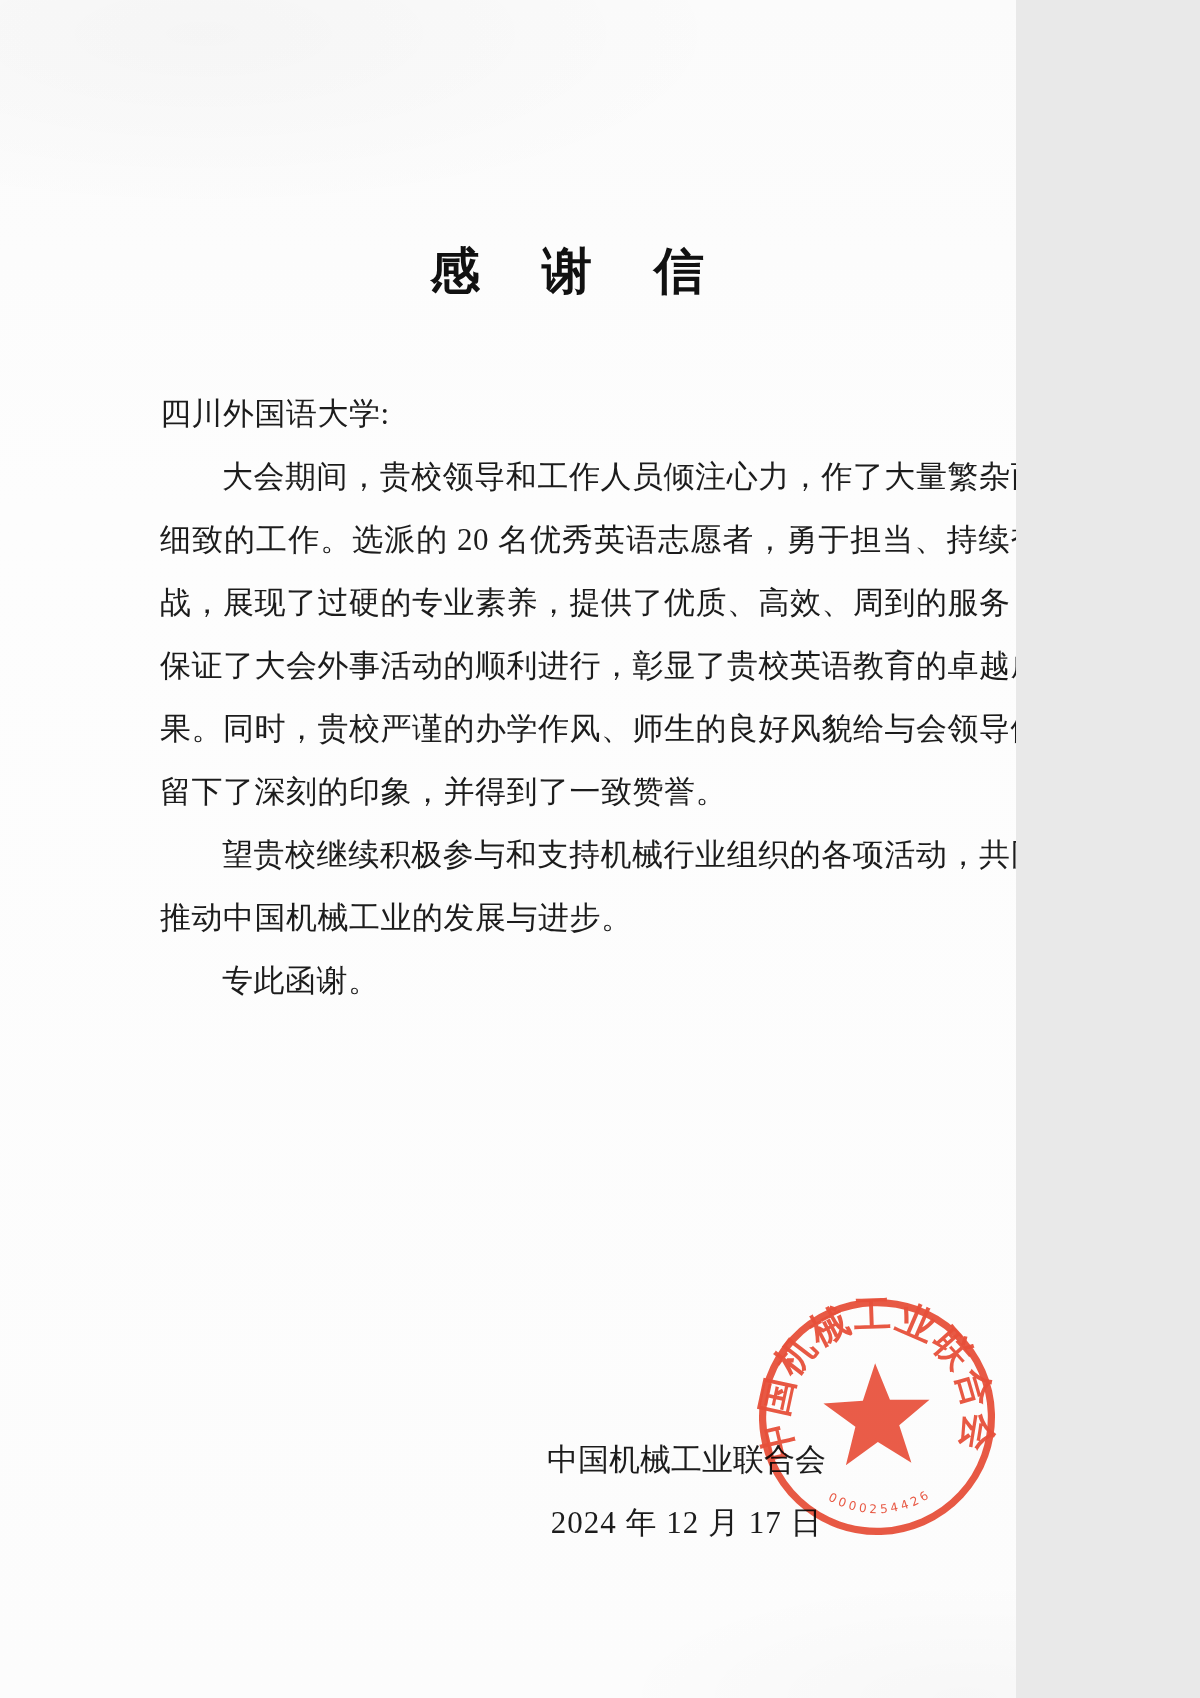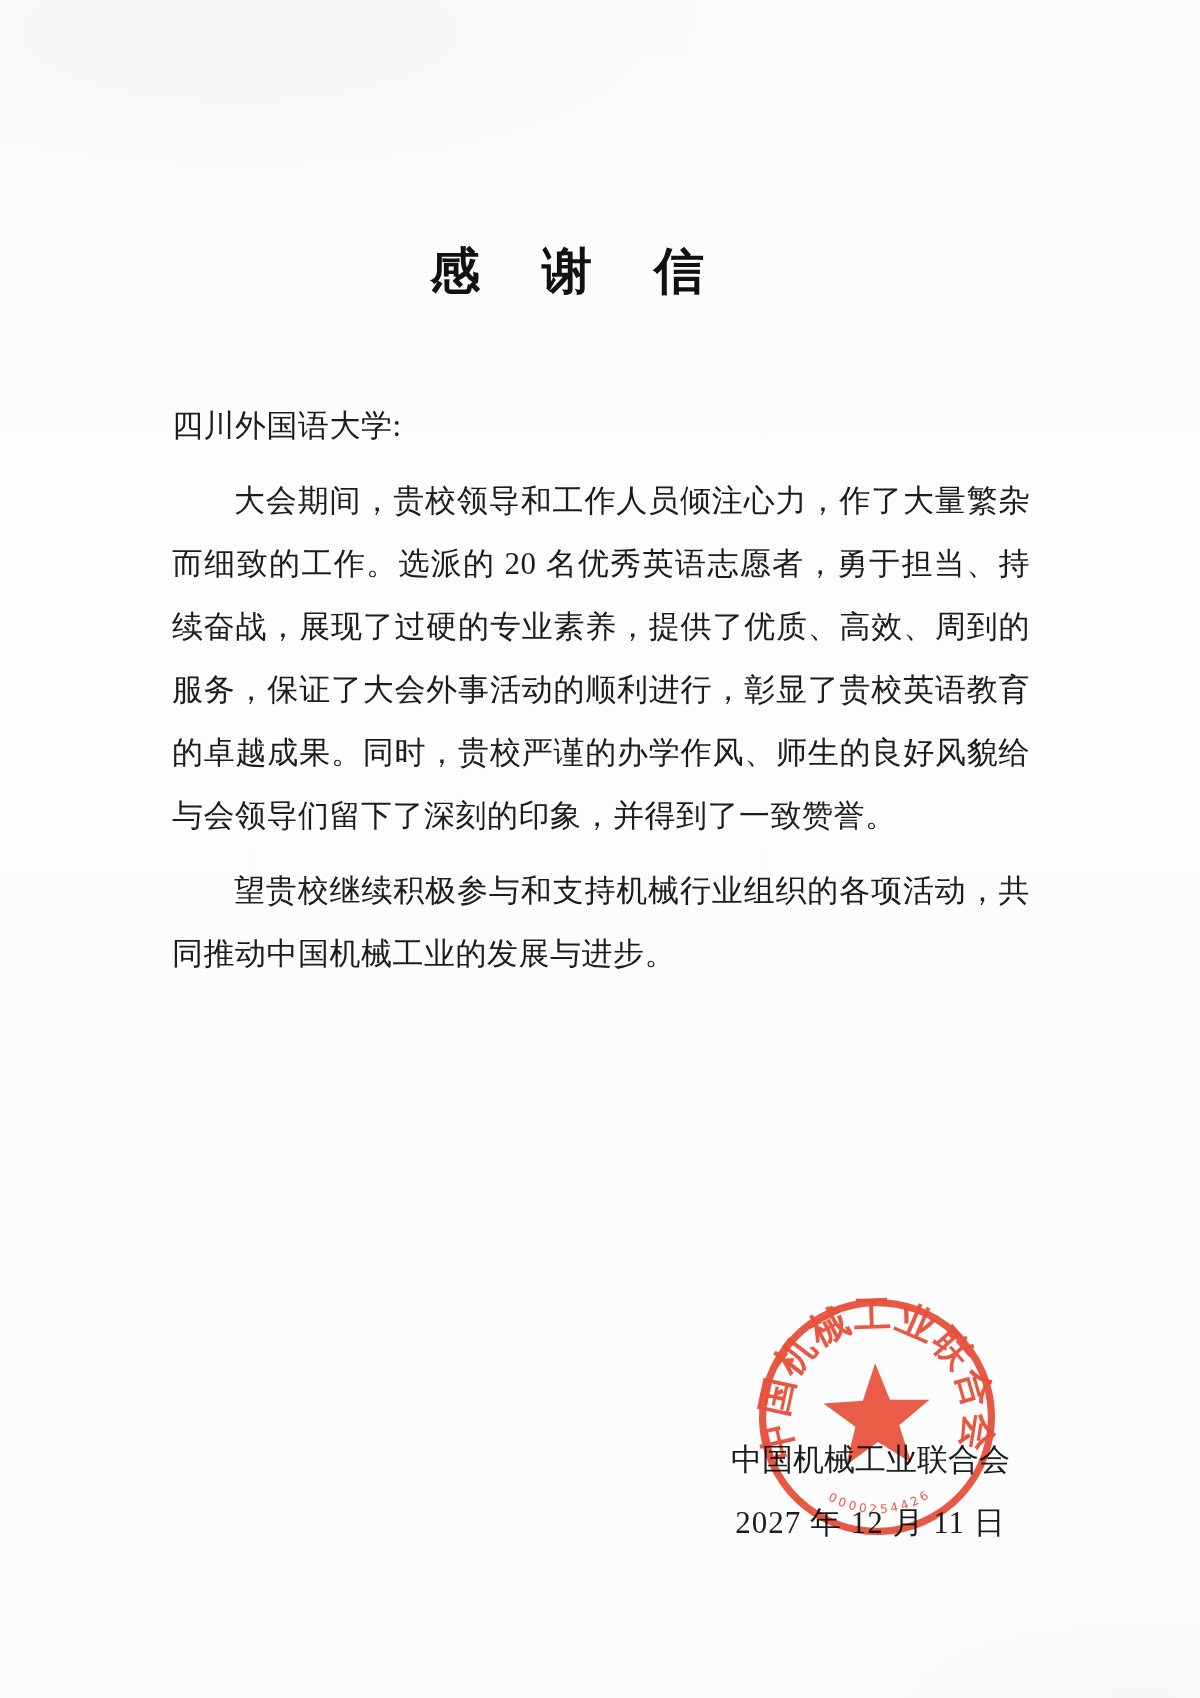--- a/index.html
+++ b/index.html
@@ -2,42 +2,42 @@
 <html><head>
 <meta charset="utf-8">
 <style>
   html,body{margin:0;padding:0;}
   body{
     width:1200px;height:1698px;
     background:#e9e9e9;
     font-family:"Liberation Serif","DejaVu Serif",serif;
   }
   .page{
-    position:relative;width:1200px;height:1698px;overflow:hidden;
+    position:relative;width:1016px;height:1698px;overflow:hidden;
     background:
       radial-gradient(ellipse 900px 300px at 20% 2%, rgba(0,0,0,0.025), rgba(0,0,0,0) 60%),
       radial-gradient(ellipse 600px 200px at 95% 100%, rgba(0,0,0,0.02), rgba(0,0,0,0) 60%),
       linear-gradient(180deg,#fbfbfb 0%,#fdfdfd 30%,#fcfcfc 100%);
     color:#1d1d1d;
   }
   .title{
     position:absolute;top:238px;left:0;width:1140px;
     text-align:center;
     font-size:50px;font-weight:bold;
     letter-spacing:6px;
     color:#111;
   }
   .body-text{
     position:absolute;top:382px;left:160px;width:882px;
     font-size:31px;line-height:63px;
     text-align:justify;
     letter-spacing:0.5px;
     color:#1c1c1c;
   }
-  .body-text p{margin:12px;text-indent:2em;}
+  .body-text p{margin:0;text-indent:2em;}
   .body-text p.salutation{text-indent:0;}
   .sign-block{
     position:absolute;top:1428px;right:190px;
     text-align:center;
     font-size:31px;line-height:63px;color:#1c1c1c;
     z-index:2;
   }
   .sign-block .date{letter-spacing:1px;}
   .seal{
     position:absolute;left:752px;top:1292px;width:250px;height:250px;
@@ -52,25 +52,26 @@
 <body>
 
 <div class="page">
 
   <div class="title">感　谢　信</div>
 
   <div class="body-text">
     <p class="salutation">四川外国语大学:</p>
     <p>大会期间，贵校领导和工作人员倾注心力，作了大量繁杂而细致的工作。选派的 20 名优秀英语志愿者，勇于担当、持续奋战，展现了过硬的专业素养，提供了优质、高效、周到的服务，保证了大会外事活动的顺利进行，彰显了贵校英语教育的卓越成果。同时，贵校严谨的办学作风、师生的良好风貌给与会领导们留下了深刻的印象，并得到了一致赞誉。</p>
     <p>望贵校继续积极参与和支持机械行业组织的各项活动，共同推动中国机械工业的发展与进步。</p>
+    <p>专此函谢。</p>
   </div>
 
   <div class="sign-block">
     <div class="org">中国机械工业联合会</div>
-    <div class="date">2027 年 12 月 11 日</div>
+    <div class="date">2024 年 12 月 17 日</div>
   </div>
 
   <div class="seal">
     <svg viewBox="0 0 260 260" xmlns="http://www.w3.org/2000/svg">
       <defs>
         <path id="arcTop" d="M 45.7 169.3 A 93 93 0 1 1 214.3 169.3" fill="none"></path>
         <path id="arcBottom" d="M 72.6 211.9 A 100 100 0 0 0 187.4 211.9" fill="none"></path>
       </defs>
       <circle cx="130" cy="130" r="119" fill="none" stroke="#e8422a" stroke-width="7.5" opacity="0.95"></circle>
       <polygon points="130,74 144.1,112.6 185.2,114.1 152.8,139.4 164.1,178.9 130,156 95.9,178.9 107.2,139.4 74.8,114.1 115.9,112.6" fill="#e8422a" opacity="0.93"></polygon>

